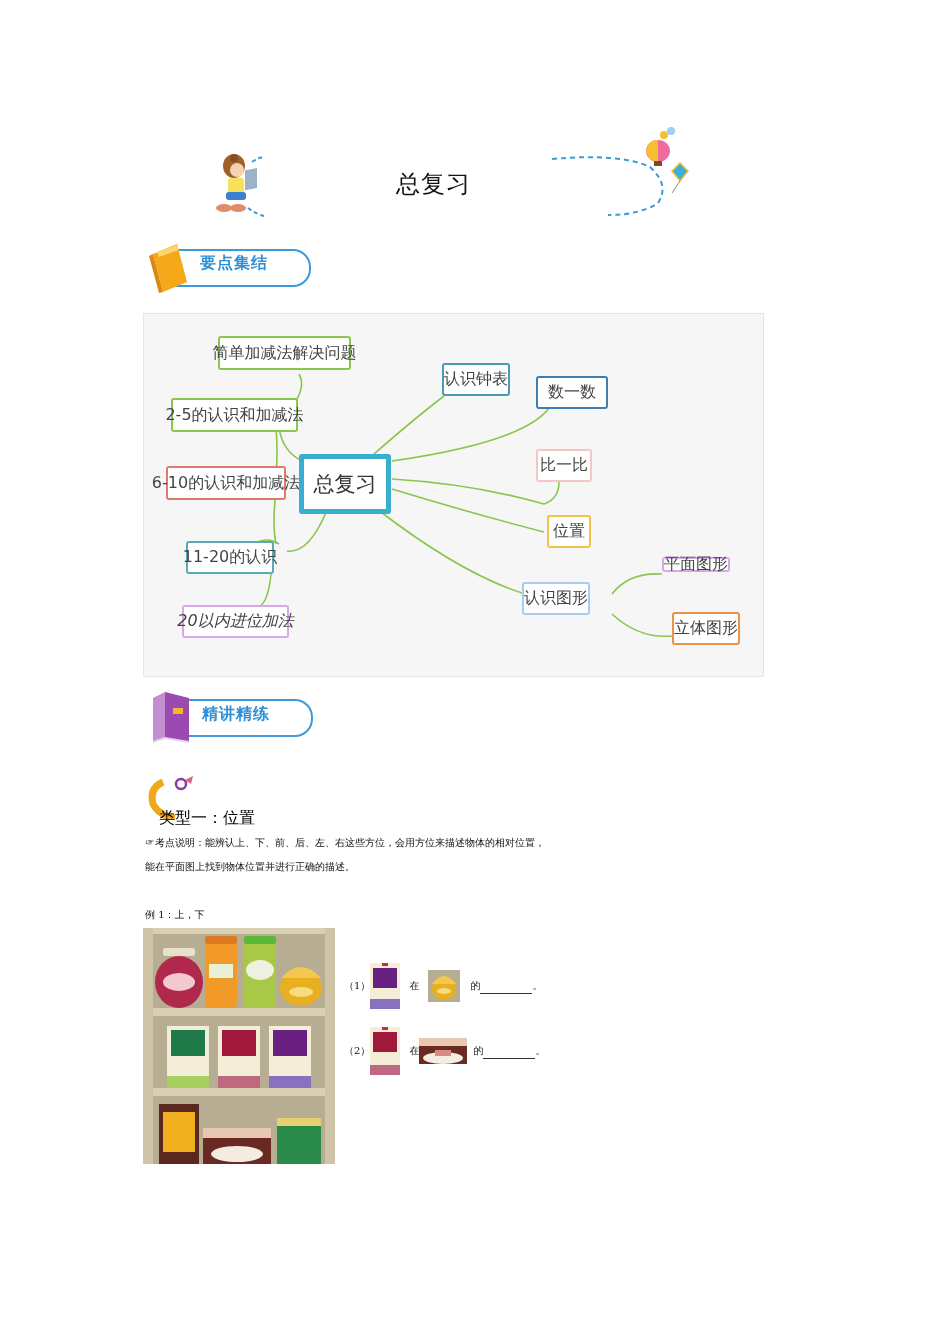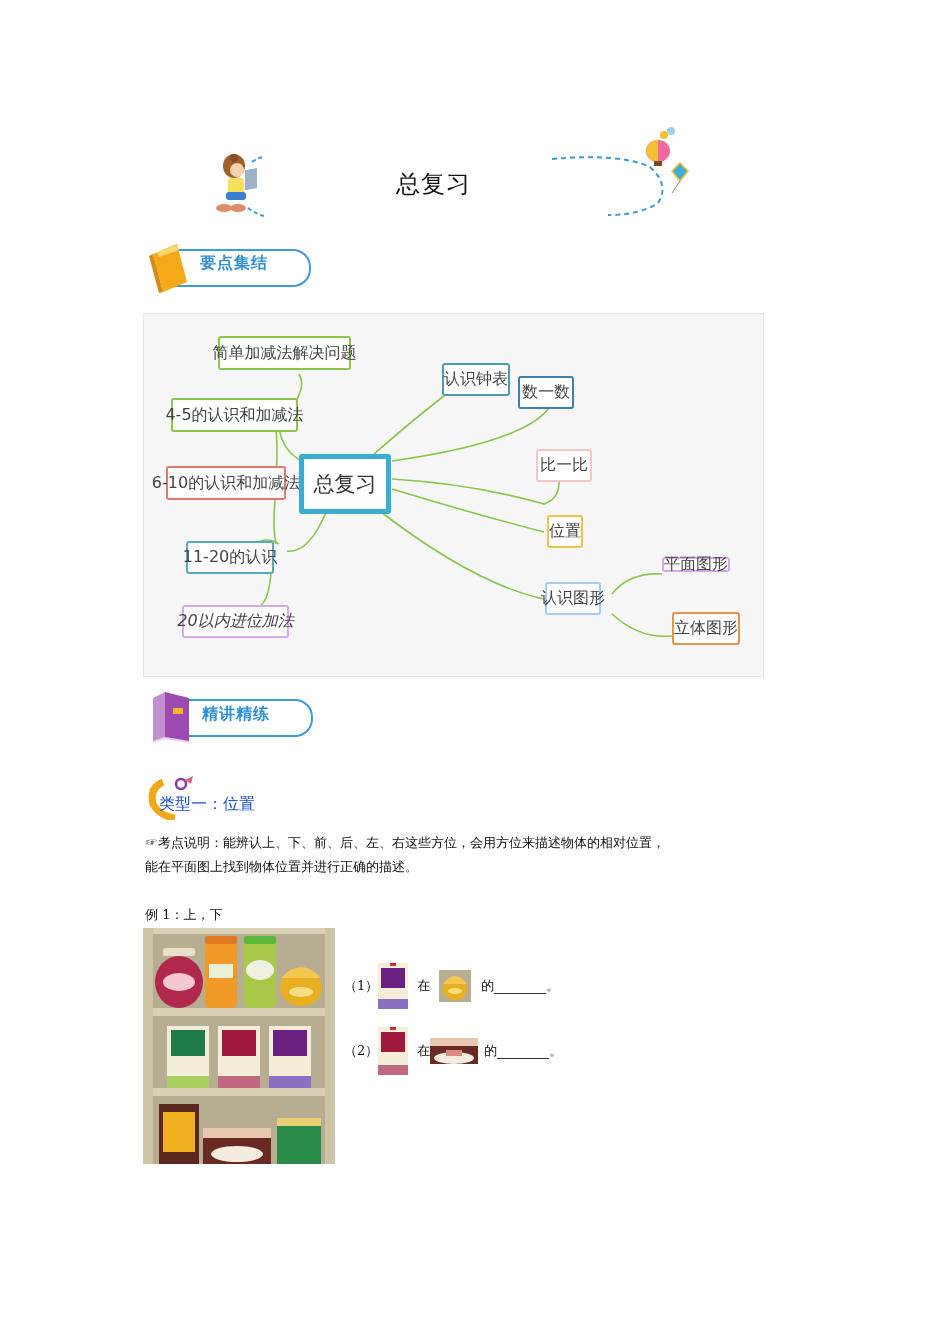--- a/index.html
+++ b/index.html
@@ -8,22 +8,22 @@
   
   .page-title { left:396px; top:168px; font-size:24px; color:#111; letter-spacing:1px; }
   
   .banner { height:34px; border:2px solid #3b9ad9; border-left:none; border-radius:0 18px 18px 0; background:#fff; }
   .banner-text { font-size:16px; font-weight:bold; color:#2f8fd6; letter-spacing:1px; }
   
   .mindmap { left:143px; top:313px; width:619px; height:362px; background:#f6f6f6; border:1px solid #e6e6e6; }
   .node { position:absolute; background:#fff; border:2px solid #8ac64c; border-radius:3px; font-size:16px; color:#444; display:flex; align-items:center; justify-content:center; box-sizing:border-box; white-space:nowrap; }
   .node.center { border:5px solid #3aaed0; font-size:21px; color:#333; }
   
-  .body-text { font-family:"DejaVu Serif", serif; font-size:13px; color:#111; line-height:24px; }
-  .type-title { font-size:16px; color:#1d4ed8; }
+  .body-text { font-family:"DejaVu Serif", serif; font-size:10px; color:#111; line-height:24px; }
+  .type-title { font-size:16px; color:#000000;margin-top:14px; }
   .shelf { left:143px; top:928px; width:192px; height:236px; background:#a99f86; }
   .blank { display:inline-block; border-bottom:1px solid #333; width:52px; height:14px; vertical-align:baseline; }
 </style>
 </head>
 <body>
 
 <div class="abs" style="left:212px;top:150px;width:55px;height:68px;">
   <svg width="55" height="68" viewBox="0 0 55 68">
     <path d="M40 12 Q48 6 52 8" stroke="#3a9ad6" stroke-width="2" stroke-dasharray="4 3" fill="none"></path>
     <path d="M36 58 Q44 64 52 66" stroke="#3a9ad6" stroke-width="2" stroke-dasharray="4 3" fill="none"></path>
@@ -79,32 +79,32 @@
       <path d="M248 147 Q380 128 405 94"></path>
       <path d="M248 165 Q330 170 400 190 Q415 185 415 168"></path>
       <path d="M248 175 Q330 200 400 218"></path>
       <path d="M233 195 Q330 270 400 285"></path>
       <path d="M468 280 Q485 258 518 260"></path>
       <path d="M468 300 Q495 325 528 322"></path>
     </g>
   </svg>
 
   <div class="node" style="left:74px;top:22px;width:133px;height:34px;border-color:#8ac64c;">简单加减法解决问题</div>
-  <div class="node" style="left:27px;top:84px;width:127px;height:34px;border-color:#8ac64c;">4-5的认识和加减法</div>
+  <div class="node" style="left:27px;top:84px;width:127px;height:34px;border-color:#8ac64c;">2-5的认识和加减法</div>
   <div class="node" style="left:22px;top:152px;width:120px;height:34px;border-color:#e07a6e;">6-10的认识和加减法</div>
   <div class="node" style="left:42px;top:227px;width:88px;height:33px;border-color:#5aa9b8;">11-20的认识</div>
   <div class="node" style="left:38px;top:291px;width:107px;height:33px;border-color:#d8a8e8;font-style:italic;">20以内进位加法</div>
 
   <div class="node center" style="left:155px;top:140px;width:92px;height:60px;">总复习</div>
 
   <div class="node" style="left:298px;top:49px;width:68px;height:33px;border-color:#4a9ab0;">认识钟表</div>
-  <div class="node" style="left:374px;top:62px;width:56px;height:33px;border-color:#3e7fb0;">数一数</div>
+  <div class="node" style="left:392px;top:62px;width:72px;height:33px;border-color:#3e7fb0;">数一数</div>
   <div class="node" style="left:392px;top:135px;width:56px;height:33px;border-color:#f4c6c6;">比一比</div>
-  <div class="node" style="left:403px;top:201px;width:36px;height:33px;border-color:#f1c24a;">位置</div>
-  <div class="node" style="left:401px;top:268px;width:56px;height:33px;border-color:#a6cdf0;">认识图形</div>
+  <div class="node" style="left:403px;top:201px;width:44px;height:33px;border-color:#f1c24a;">位置</div>
+  <div class="node" style="left:378px;top:268px;width:68px;height:33px;border-color:#a6cdf0;">认识图形</div>
   <div class="node" style="left:518px;top:243px;width:68px;height:15px;border-color:#d6a8e6;">平面图形</div>
   <div class="node" style="left:528px;top:298px;width:68px;height:33px;border-color:#e8924a;">立体图形</div>
 </div>
 
 <div class="abs" style="left:143px;top:688px;width:172px;height:56px;">
   <div class="abs banner" style="left:34px;top:11px;width:134px;"></div>
   <div class="abs" style="left:2px;top:0;width:48px;height:56px;">
     <svg width="48" height="56" viewBox="0 0 48 56">
       <path d="M8 10 L20 4 L20 50 L8 54 Z" fill="#c290d0"></path>
       <path d="M20 4 L44 10 L44 54 L20 50 Z" fill="#9a4ab0"></path>

